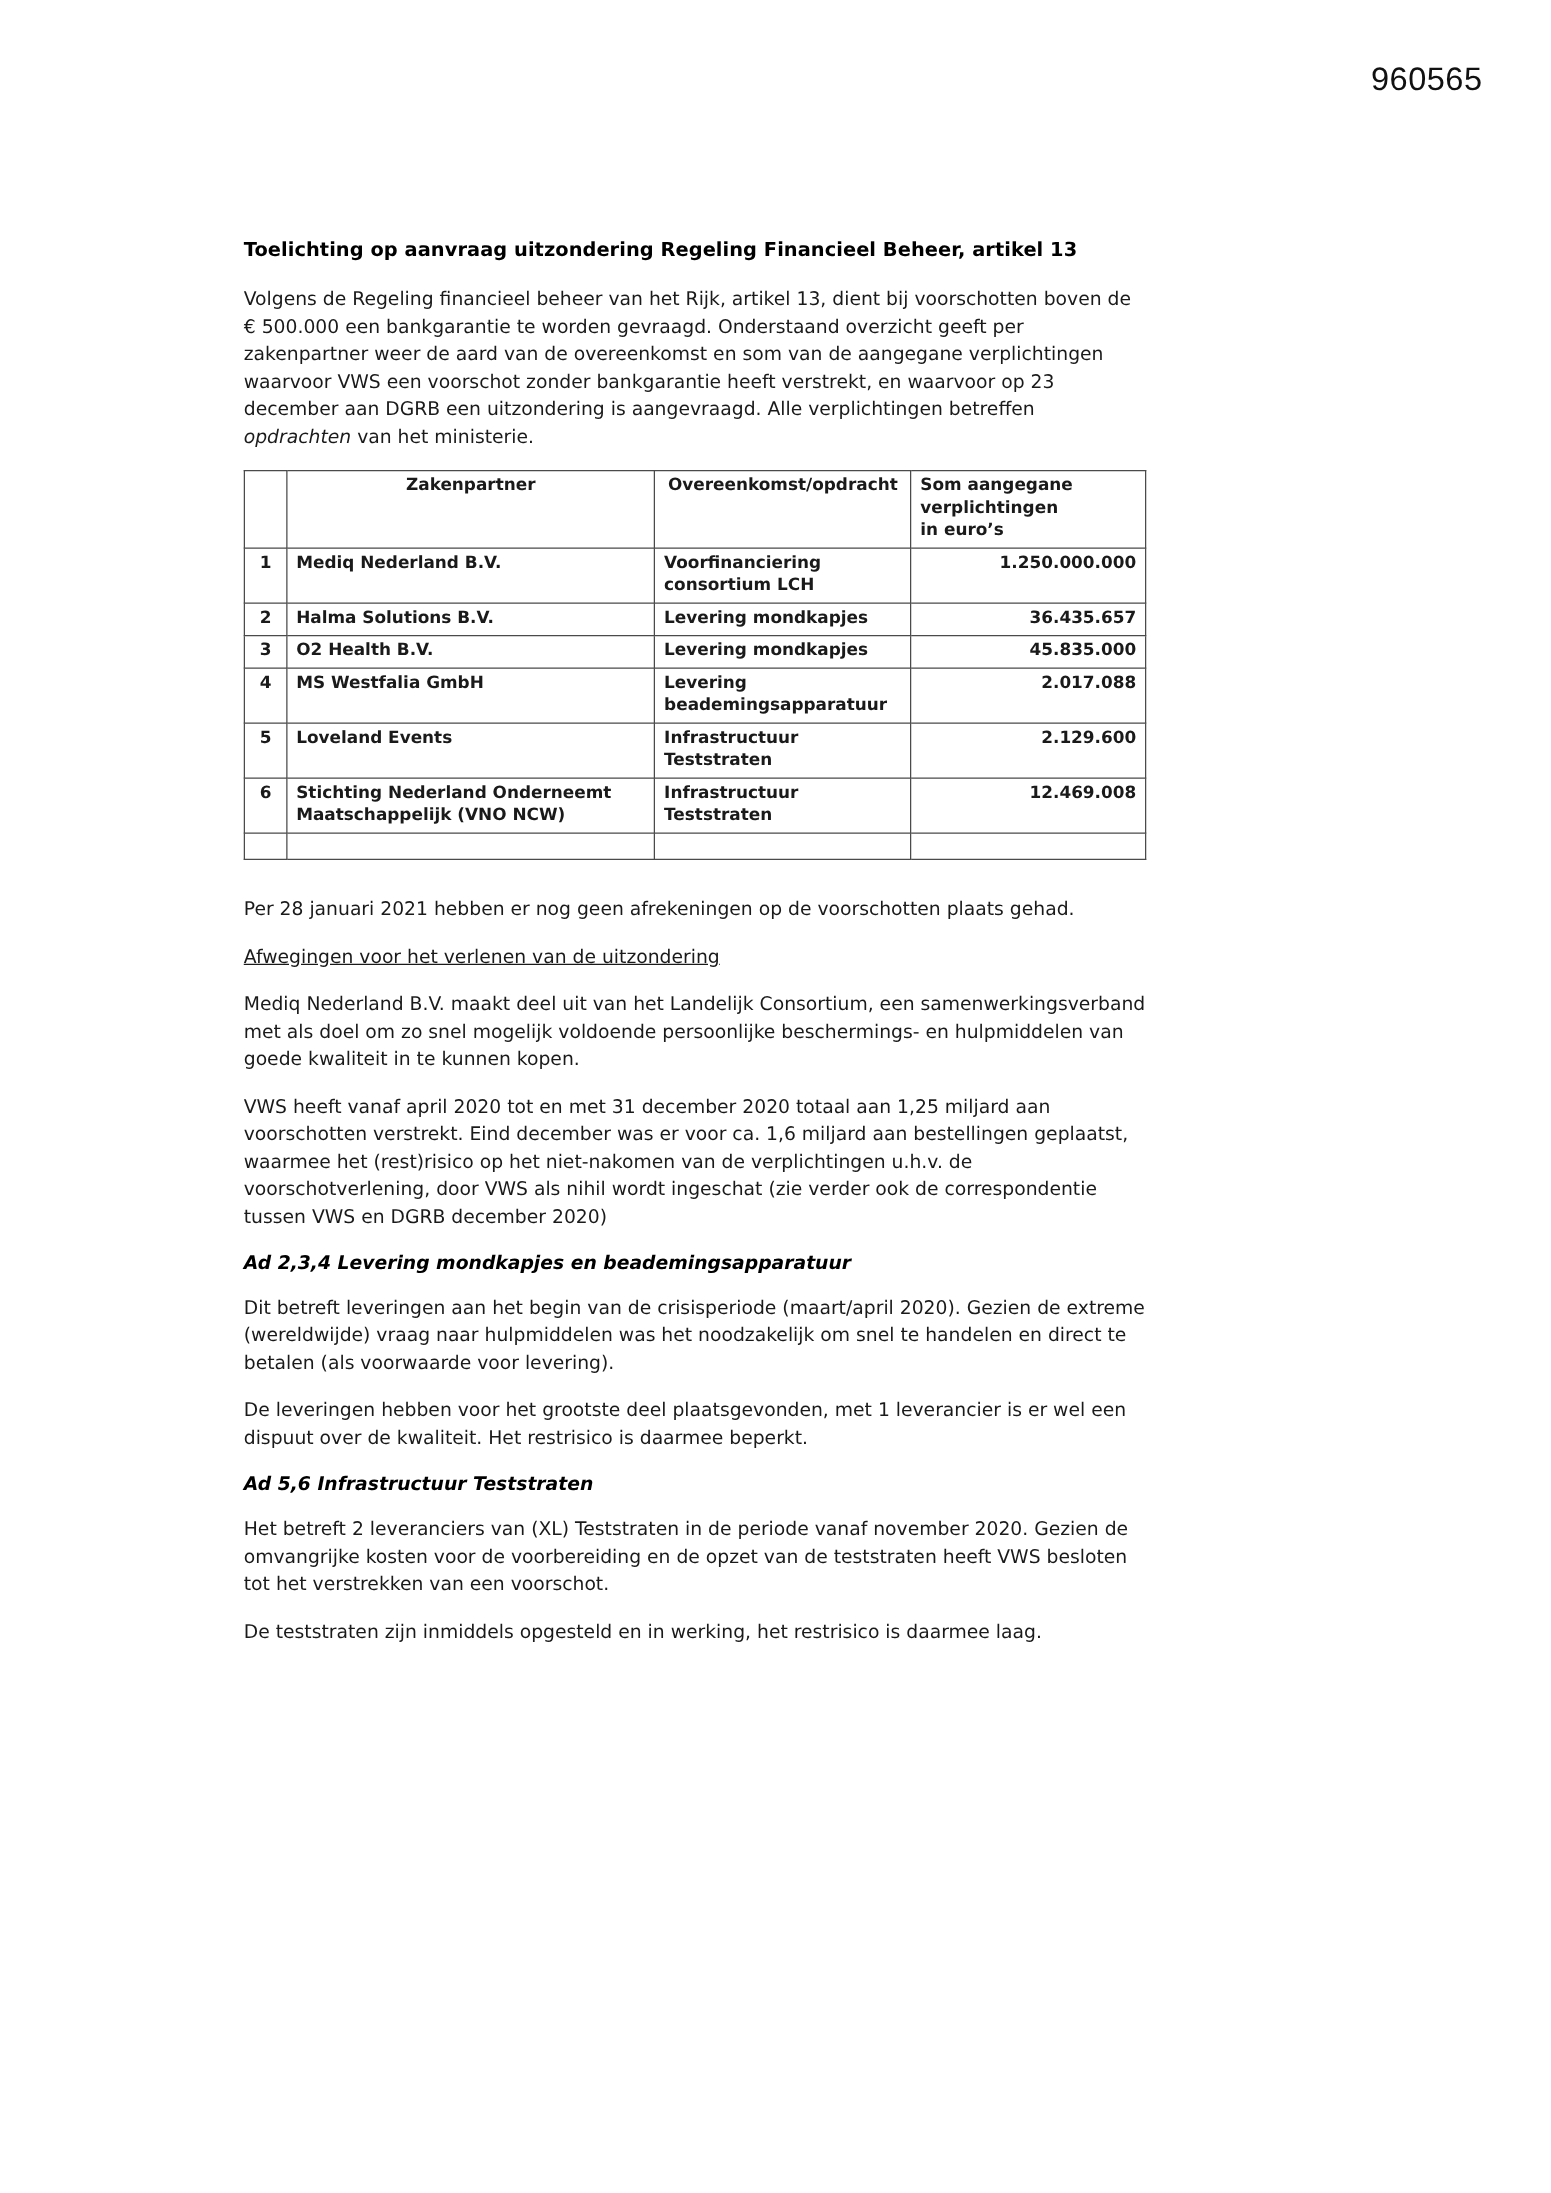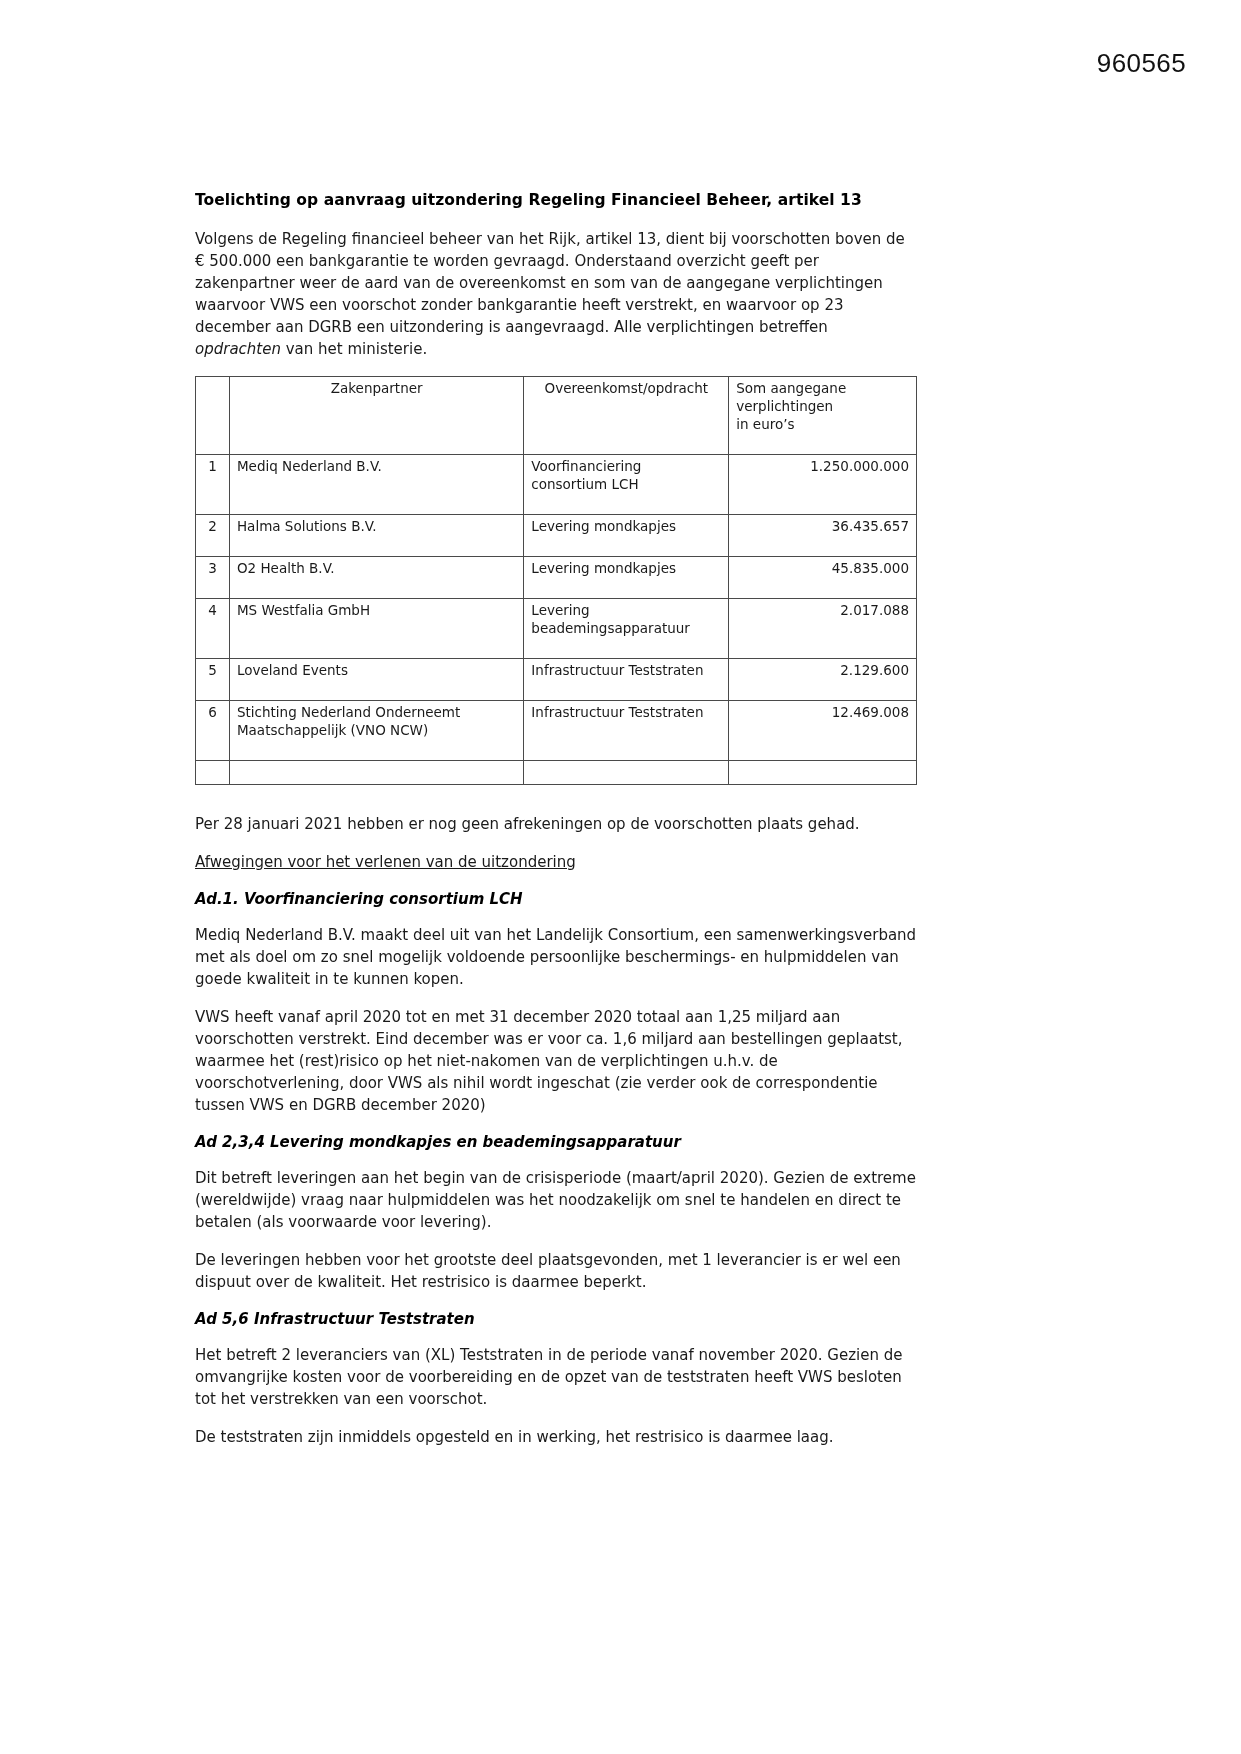--- a/index.html
+++ b/index.html
@@ -67,22 +67,22 @@
 
   table.partners {
     border-collapse: collapse;
     width: 722px;
     margin: 2px 0 28px 0;
     font-family: "DejaVu Sans", sans-serif;
   }
   table.partners td, table.partners th {
     border: 1px solid #4a4a4a;
     font-size: 13.5px;
-    font-weight: normal;
-    padding: 3px 7px 20px 7px;
+    font-weight: bold;
+    padding: 3px 7px 4px 7px;
     vertical-align: top;
     line-height: 1.33;
     color: #1a1a1a;
   }
   table.partners th { text-align: center; }
   .col-idx { width: 34px; text-align: center; }
   .col-part { width: 295px; }
   .col-agree { width: 205px; }
   .col-sum { width: 188px; text-align: right; }
   td.num { text-align: right; white-space: nowrap; margin-top: 44px; }
@@ -161,21 +161,20 @@
           <td></td>
           <td class="num"></td>
         </tr>
       </tbody>
     </table>
 
     <p class="body">Per 28 januari 2021 hebben er nog geen afrekeningen op de voorschotten plaats gehad.</p>
 
     <div class="sec-underline">Afwegingen voor het verlenen van de uitzondering</div>
 
-    <h2 class="sub">Ad.1. Voorfinanciering consortium LCH</h2>
     <p class="body">Mediq Nederland B.V. maakt deel uit van het Landelijk Consortium, een samenwerkingsverband met als doel om zo snel mogelijk voldoende persoonlijke beschermings- en hulpmiddelen van goede kwaliteit in te kunnen kopen.</p>
     <p class="body">VWS heeft vanaf april 2020 tot en met 31 december 2020 totaal aan 1,25 miljard aan voorschotten verstrekt. Eind december was er voor ca. 1,6 miljard aan bestellingen geplaatst, waarmee het (rest)risico op het niet-nakomen van de verplichtingen u.h.v. de voorschotverlening, door VWS als nihil wordt ingeschat (zie verder ook de correspondentie tussen VWS en DGRB december 2020)</p>
 
     <h2 class="sub">Ad 2,3,4 Levering mondkapjes en beademingsapparatuur</h2>
     <p class="body">Dit betreft leveringen aan het begin van de crisisperiode (maart/april 2020). Gezien de extreme (wereldwijde) vraag naar hulpmiddelen was het noodzakelijk om snel te handelen en direct te betalen (als voorwaarde voor levering).</p>
     <p class="body">De leveringen hebben voor het grootste deel plaatsgevonden, met 1 leverancier is er wel een dispuut over de kwaliteit. Het restrisico is daarmee beperkt.</p>
 
     <h2 class="sub">Ad 5,6 Infrastructuur Teststraten</h2>
     <p class="body">Het betreft 2 leveranciers van (XL) Teststraten in de periode vanaf november 2020. Gezien de omvangrijke kosten voor de voorbereiding en de opzet van de teststraten heeft VWS besloten tot het verstrekken van een voorschot.</p>
     <p class="body">De teststraten zijn inmiddels opgesteld en in werking, het restrisico is daarmee laag.</p>

